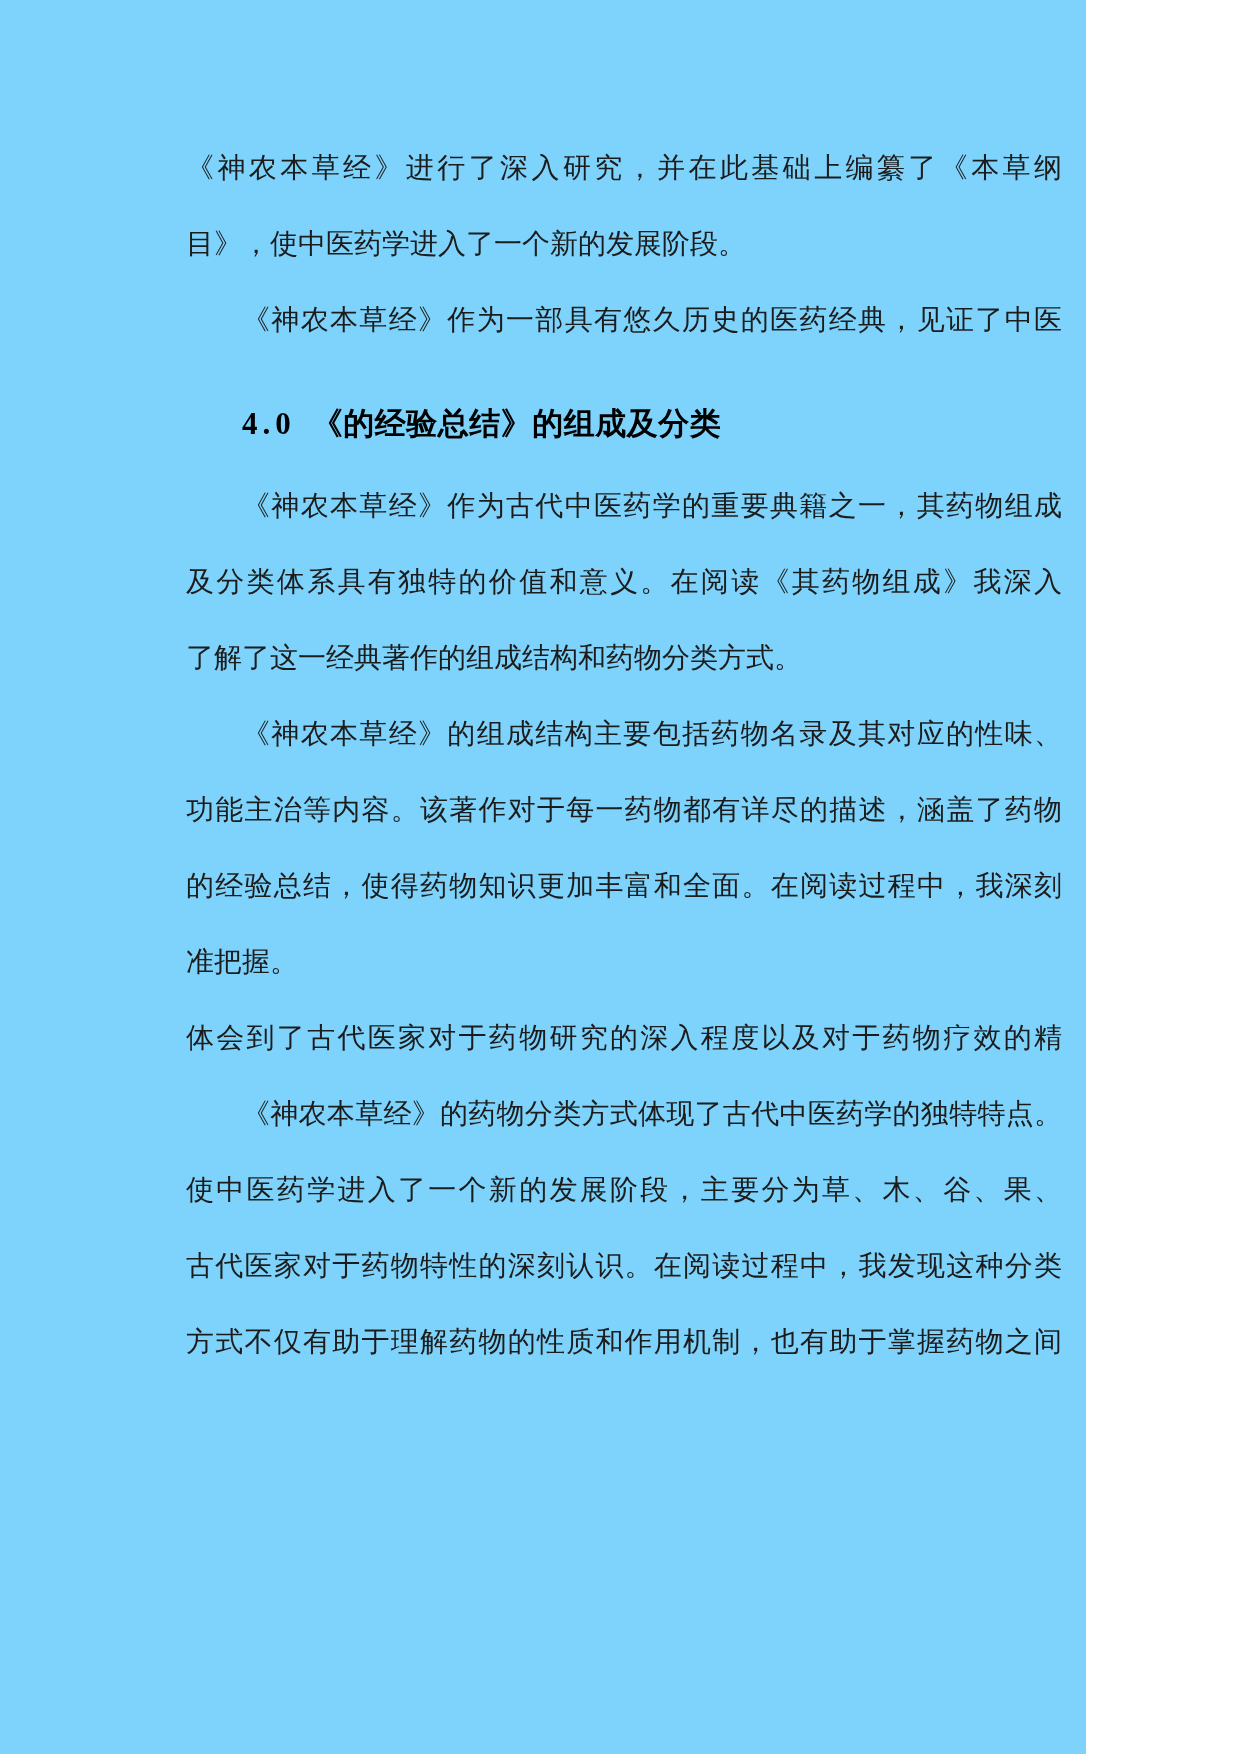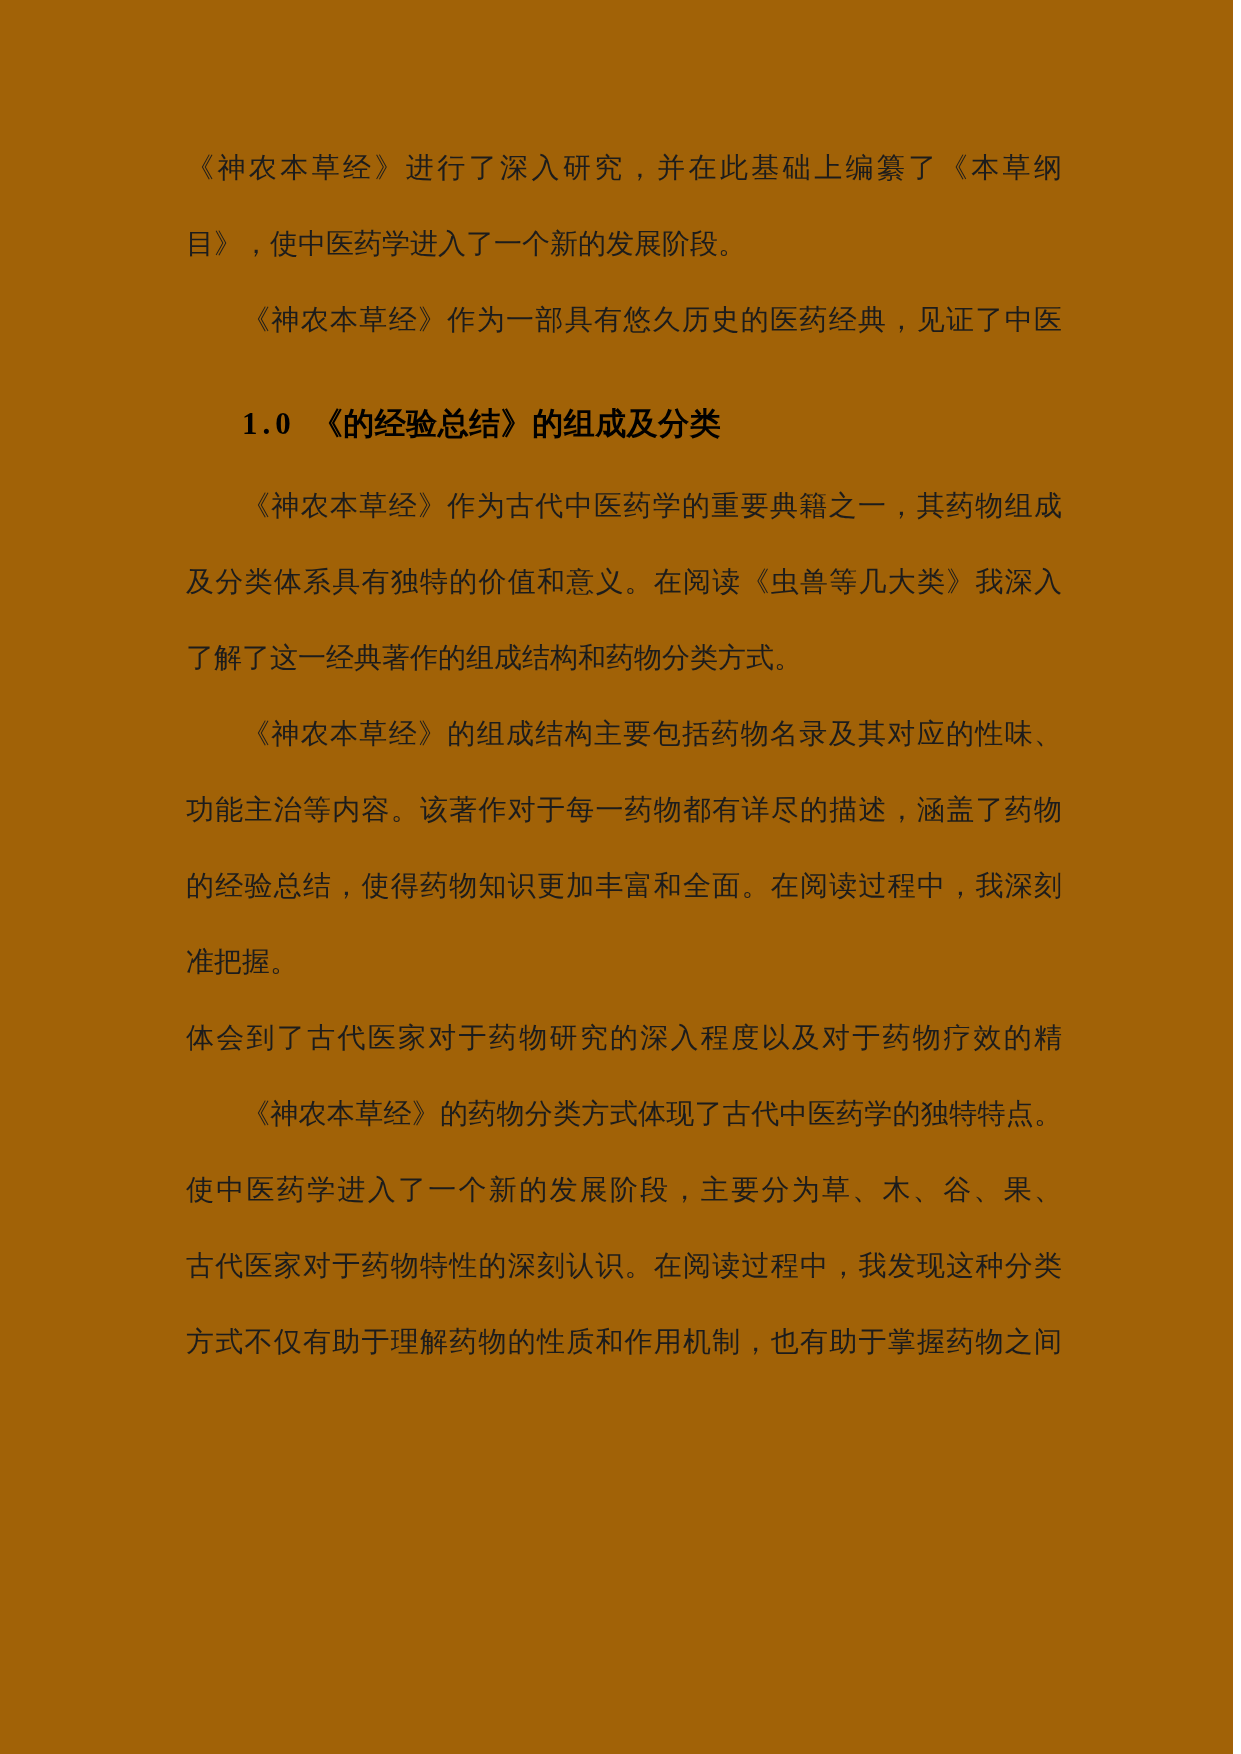--- a/index.html
+++ b/index.html
@@ -7,23 +7,23 @@
     width: 1241px;
     height: 1754px;
     background: #ffffff;
     position: relative;
     font-family: "Liberation Serif", "DejaVu Serif", serif;
     overflow: hidden;
   }
   .page {
     position: absolute;
     left: 0; top: 0;
-    width: 1233px;
+    width: 1086px;
     height: 1754px;
-    background: #a16207;
+    background: #7dd3fc;
   }
   .content {
     position: absolute;
     left: 186px;
     top: 0;
     width: 876px;
     padding-top: 130px;
     color: #1c1c1c;
   }
   .paragraph { margin: 0; }
@@ -72,24 +72,24 @@
 
 <div class="page">
   <div class="content">
       <div class="paragraph">
         <div class="line">《神农本草经》进行了深入研究，并在此基础上编纂了《本草纲</div>
         <div class="line final">目》，使中医药学进入了一个新的发展阶段。</div>
       </div>
       <div class="paragraph">
         <div class="line indent">《神农本草经》作为一部具有悠久历史的医药经典，见证了中医</div>
       </div>
-      <div class="heading"><span class="hnum">1.0</span><span class="htitle">《的经验总结》的组成及分类</span></div>
+      <div class="heading"><span class="hnum">4.0</span><span class="htitle">《的经验总结》的组成及分类</span></div>
       <div class="paragraph">
         <div class="line indent">《神农本草经》作为古代中医药学的重要典籍之一，其药物组成</div>
-        <div class="line">及分类体系具有独特的价值和意义。在阅读《虫兽等几大类》我深入</div>
+        <div class="line">及分类体系具有独特的价值和意义。在阅读《其药物组成》我深入</div>
         <div class="line final">了解了这一经典著作的组成结构和药物分类方式。</div>
       </div>
       <div class="paragraph">
         <div class="line indent">《神农本草经》的组成结构主要包括药物名录及其对应的性味、</div>
         <div class="line">功能主治等内容。该著作对于每一药物都有详尽的描述，涵盖了药物</div>
         <div class="line">的经验总结，使得药物知识更加丰富和全面。在阅读过程中，我深刻</div>
         <div class="line final">准把握。</div>
         <div class="line">体会到了古代医家对于药物研究的深入程度以及对于药物疗效的精</div>
       </div>
       <div class="paragraph">

